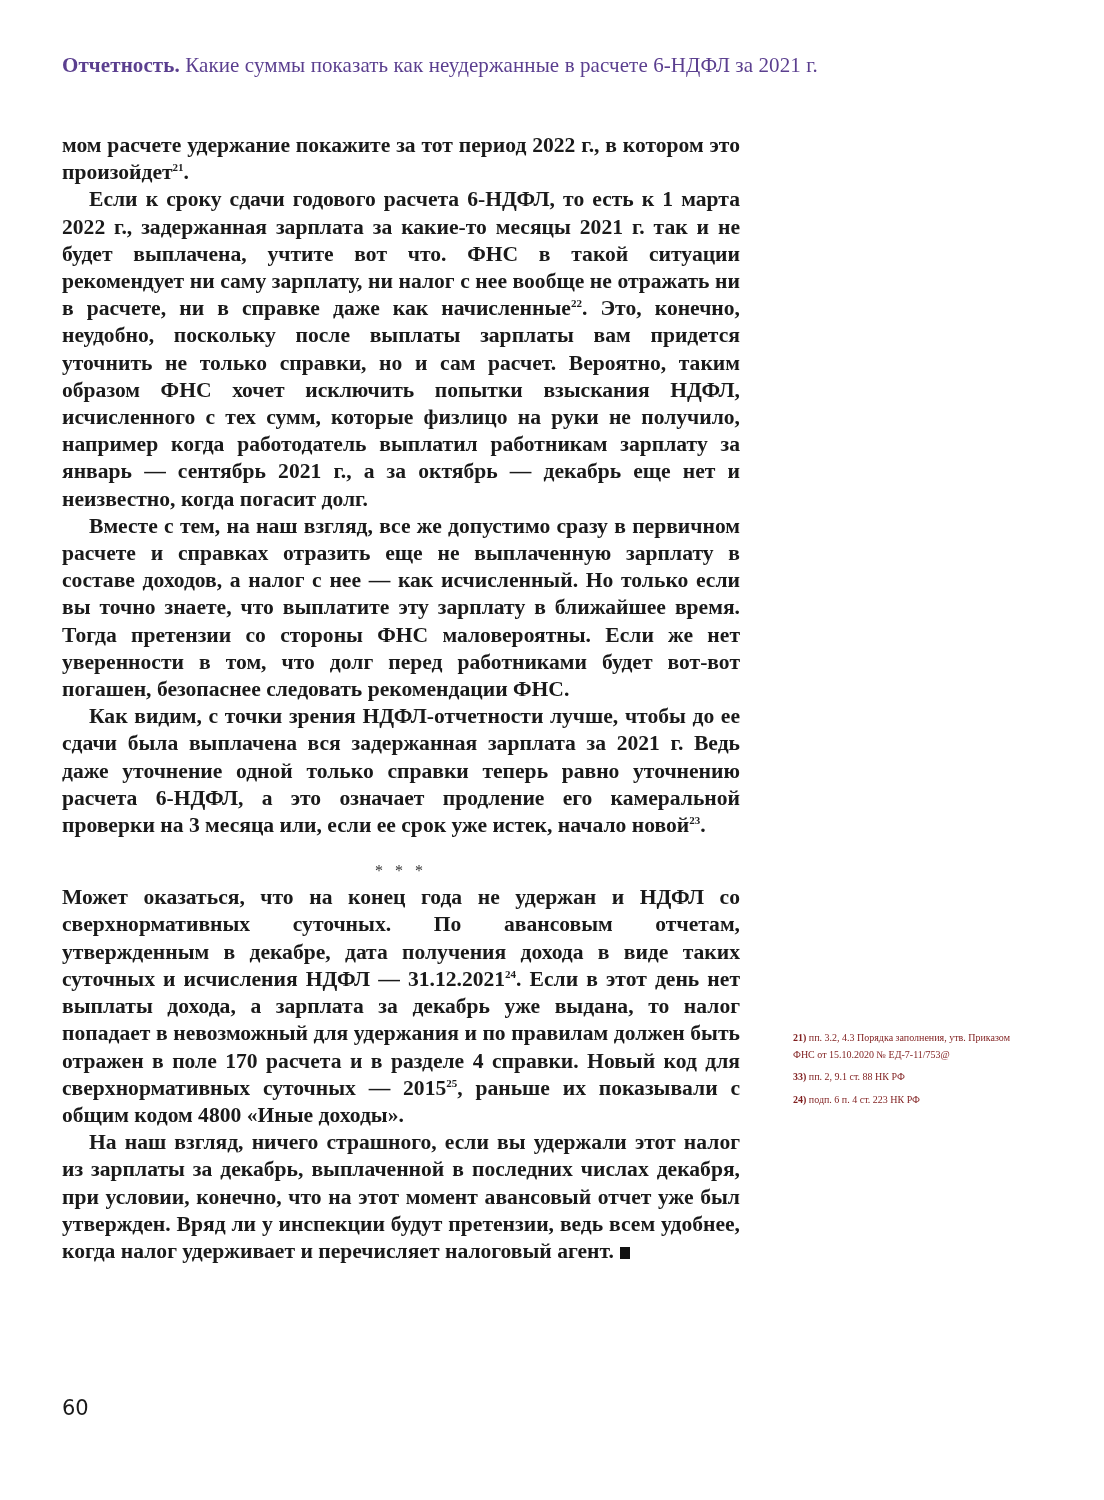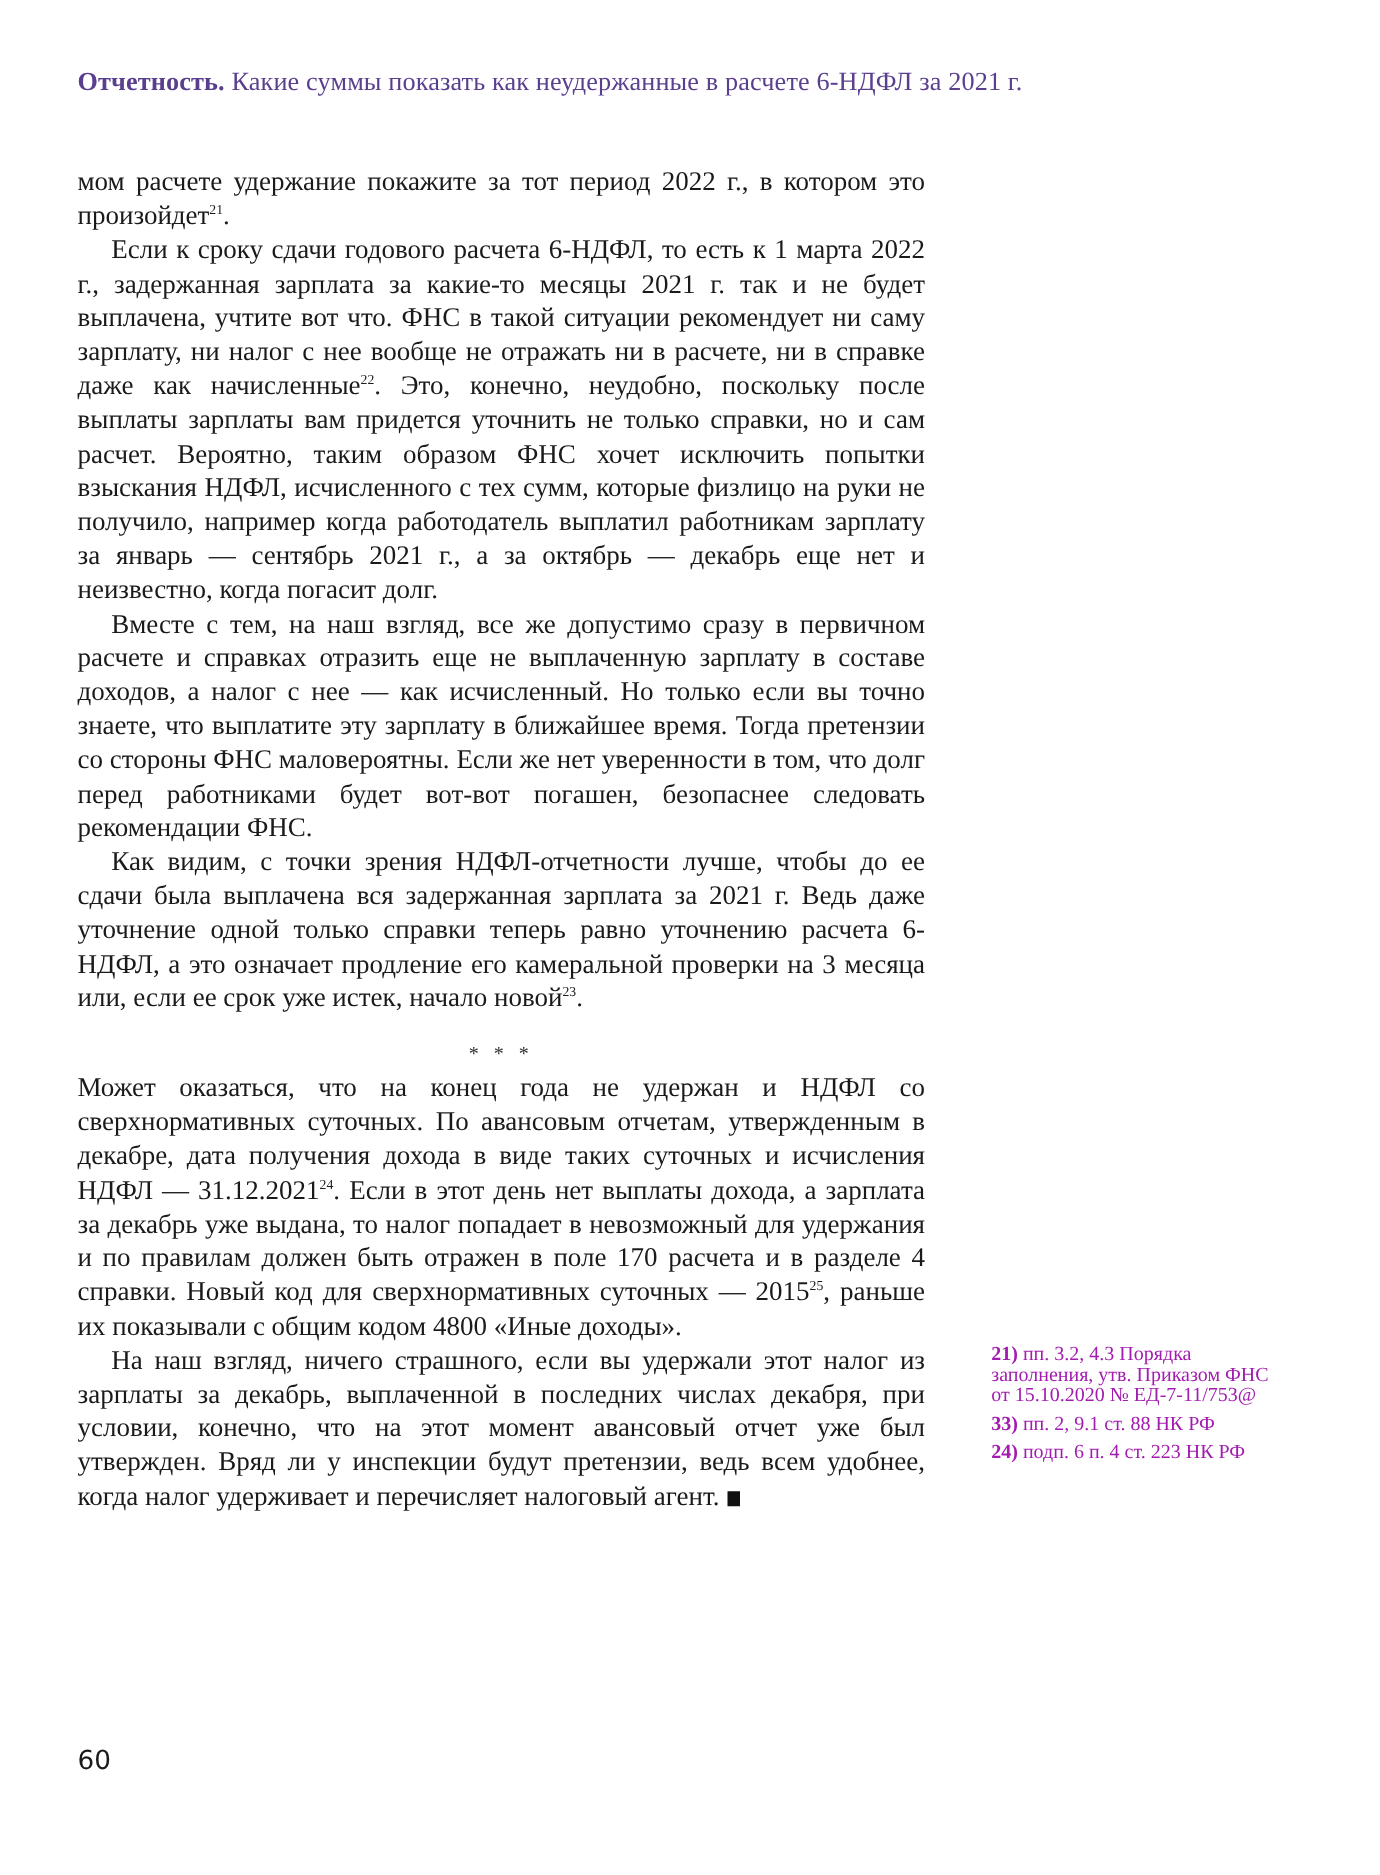--- a/index.html
+++ b/index.html
@@ -35,20 +35,21 @@
       width: 678px;
       font-family: "Liberation Serif", "DejaVu Serif", serif;
       font-size: 21.6px;
       line-height: 27.2px;
       text-align: justify;
       hyphens: manual;
     }
     .main-column p {
       margin: 0;
       text-indent: 27px;
+      font-weight: bold;
     }
     .main-column p.no-indent {
       text-indent: 0;
     }
     .main-column sup {
       font-size: 11px;
       line-height: 0;
       vertical-align: 8px;
     }
     .section-break {
@@ -67,24 +68,23 @@
       background: #111;
       margin-left: 6px;
       vertical-align: -1px;
     }
     .footnotes {
       position: absolute;
       left: 793px;
       top: 1030px;
       width: 230px;
       font-family: "Liberation Serif", "DejaVu Serif", serif;
-      font-size: 16px;
+      font-size: 10px;
       line-height: 16.6px;
-      color: #a21caf;
-      margin-top: 46px;
+      color: #7f1d1d;
     }
     .footnote {
       margin: 0 0 6px 0;
     }
     .footnote .fn-num {
       font-weight: bold;
     }
     .page-number {
       position: absolute;
       left: 62px;

